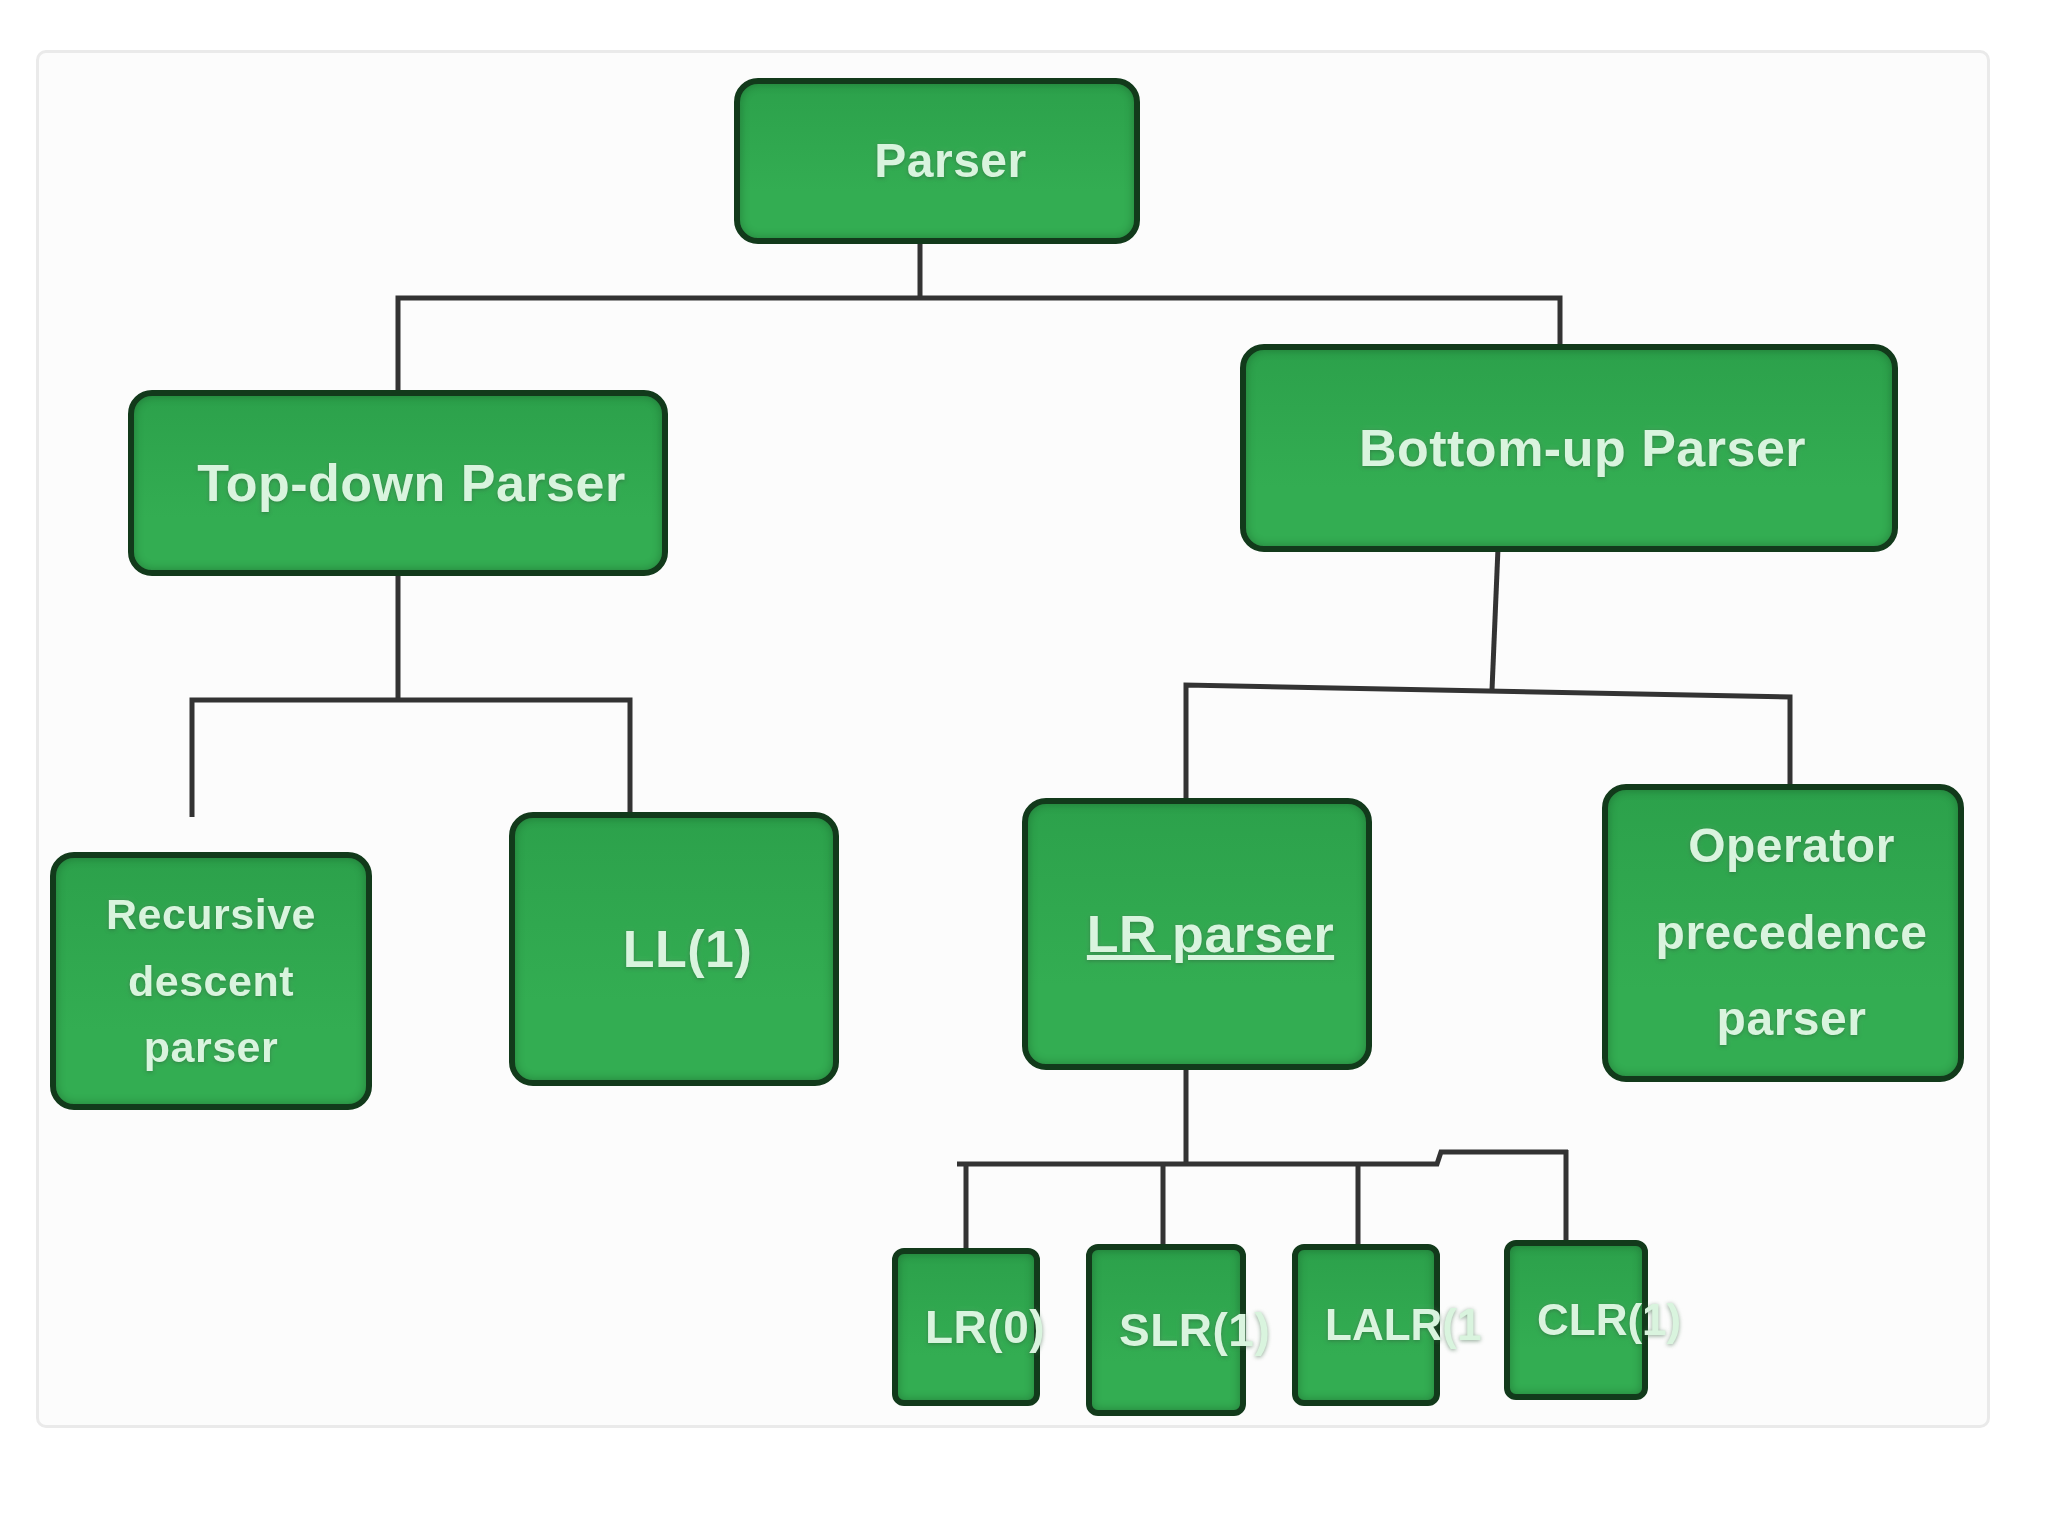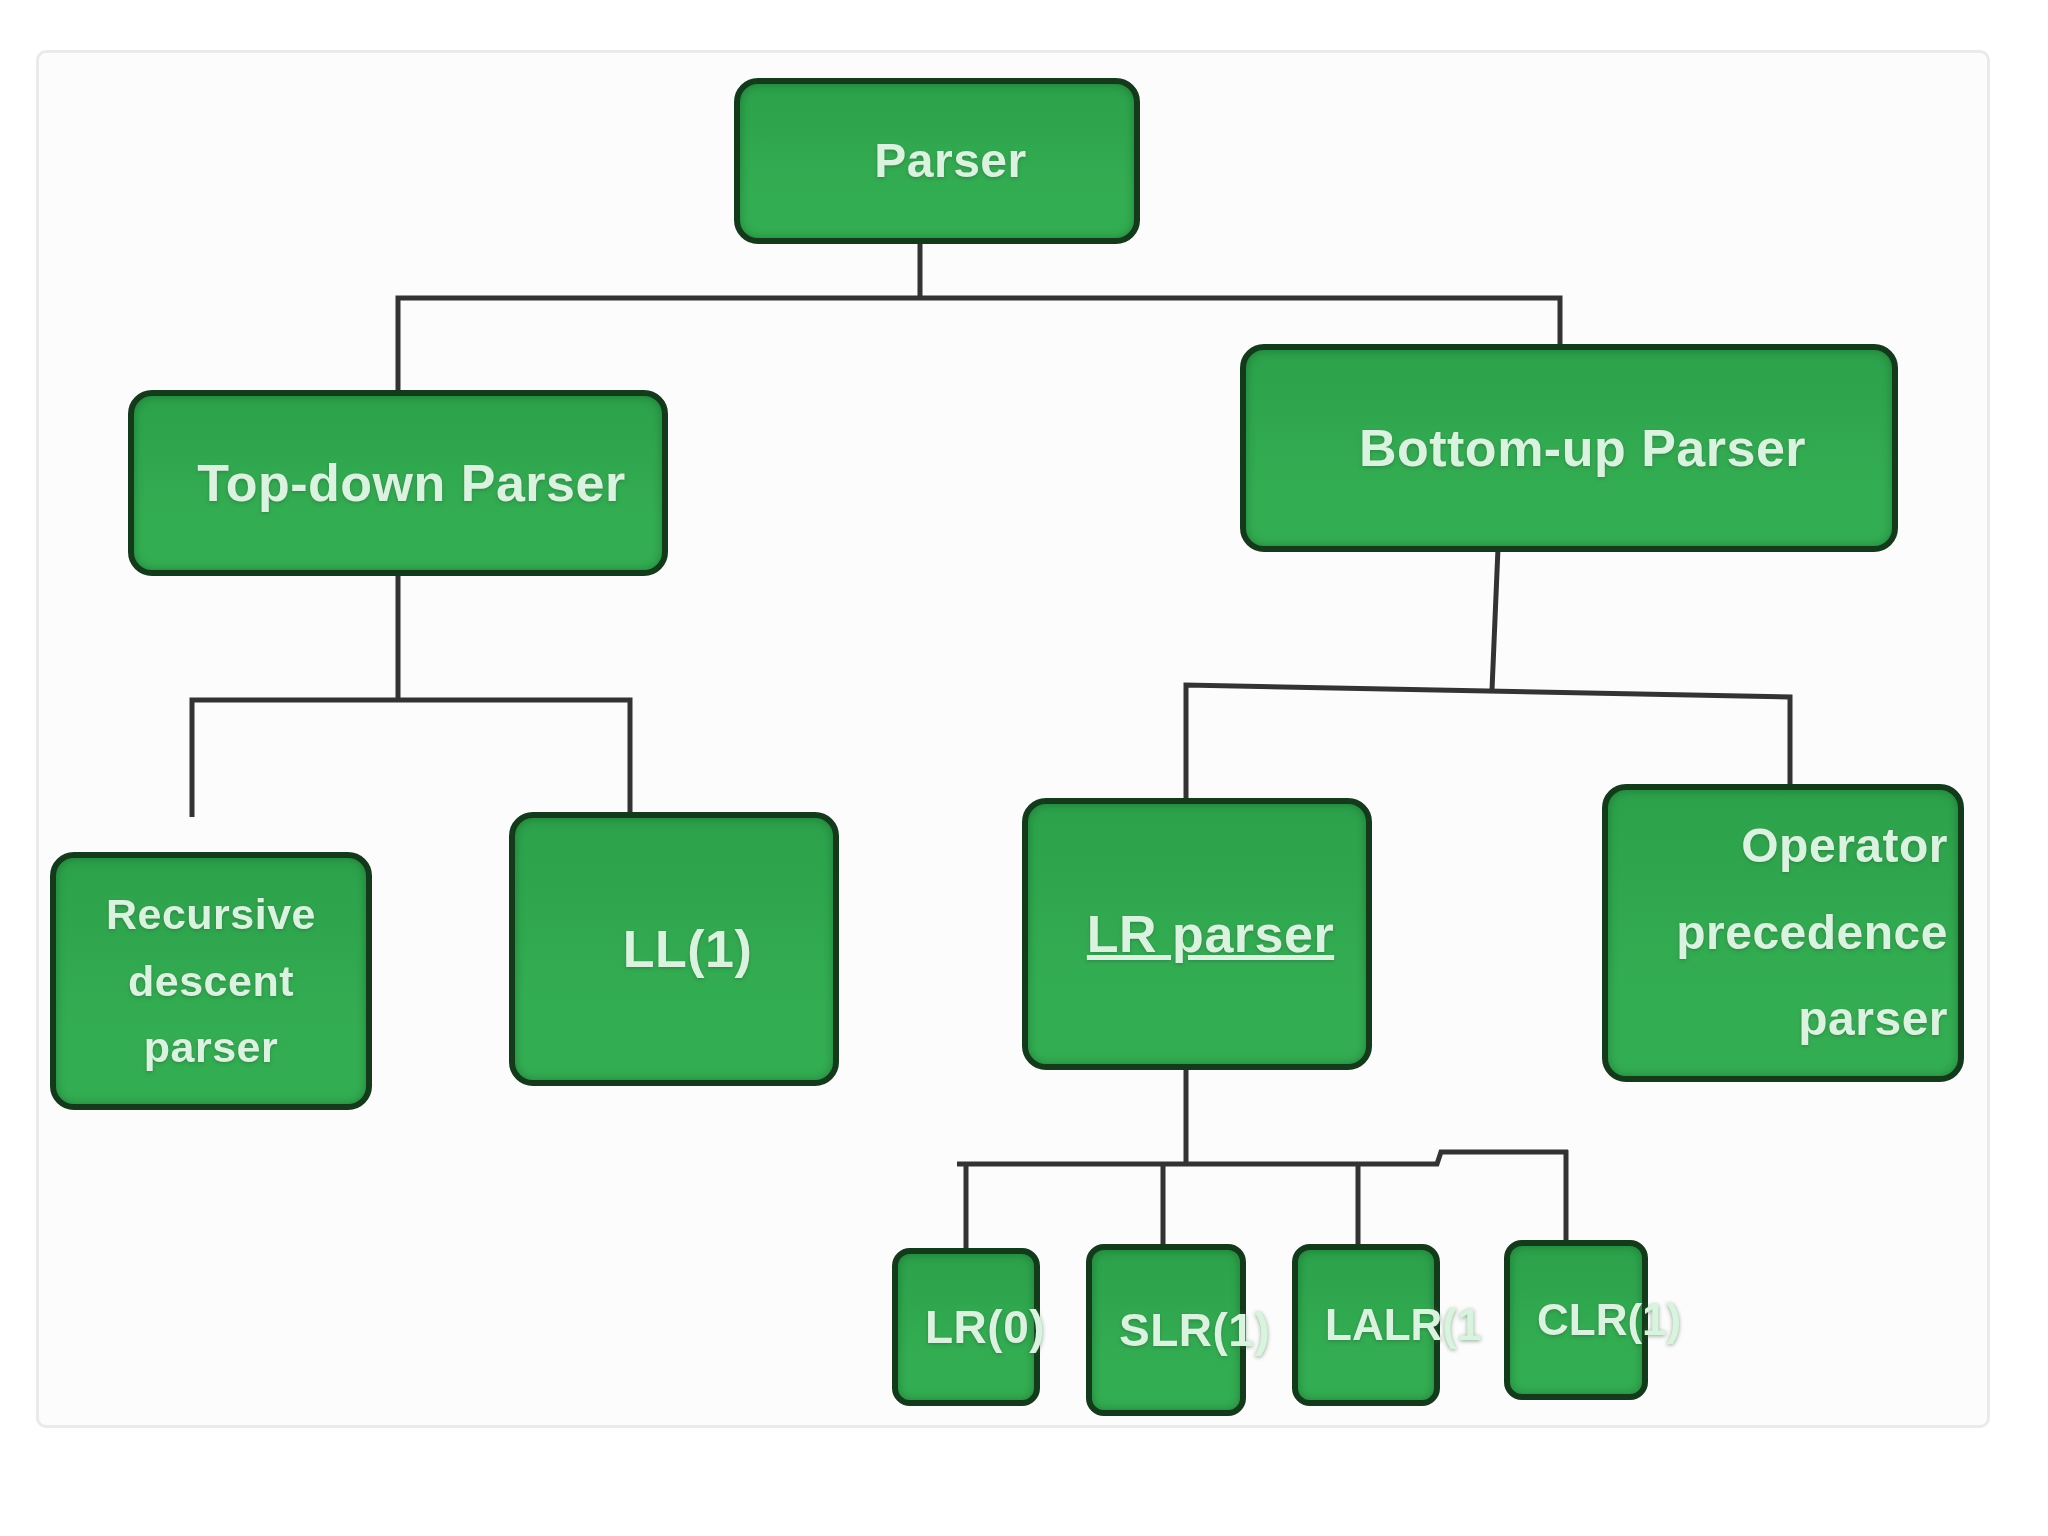--- a/index.html
+++ b/index.html
@@ -47,23 +47,23 @@
     line-height:1.35;
     padding-left:27px;
   }
   .node-parser            {left:734px; top:78px;  width:406px; height:166px; font-size:48px;}
   .node-top-down          {left:128px; top:390px; width:540px; height:186px; font-size:52px;}
   .node-bottom-up         {left:1192px;top:344px; width:658px; height:208px; font-size:52px;margin-left:48px;}
   .node-recursive-descent {left:50px;  top:852px; width:322px; height:258px; font-size:43px; line-height:1.55; padding:0 2px;}
   .node-ll1               {left:500px; top:812px; width:330px; height:274px; font-size:52px;margin-left:9px;}
   .node-lr-parser         {left:1022px;top:798px; width:350px; height:272px; font-size:52px;text-decoration:underline;}
   .node-operator-precedence{left:1602px;top:784px;width:362px; height:298px; font-size:48px;
-                            justify-content:flex-start;text-align:right;
+                            justify-content:flex-start;text-align:center;
                             padding-right:10px;line-height:1.8;}
-  .node-small{border-radius:18px;border-width:6px;}
+  .node-small{border-radius:12px;border-width:6px;}
   .node-lr0  {left:892px; top:1248px;width:148px;height:158px;font-size:46px;}
   .node-slr1 {left:1086px;top:1244px;width:160px;height:172px;font-size:46px;}
   .node-lalr1{left:1292px;top:1244px;width:148px;height:162px;font-size:44px;letter-spacing:0;}
   .node-clr1 {left:1504px;top:1240px;width:144px;height:160px;font-size:44px;letter-spacing:0;}
   .label{display:block;width:100%;}
 </style>
 </head>
 <body>
 
 <div class="stage">

